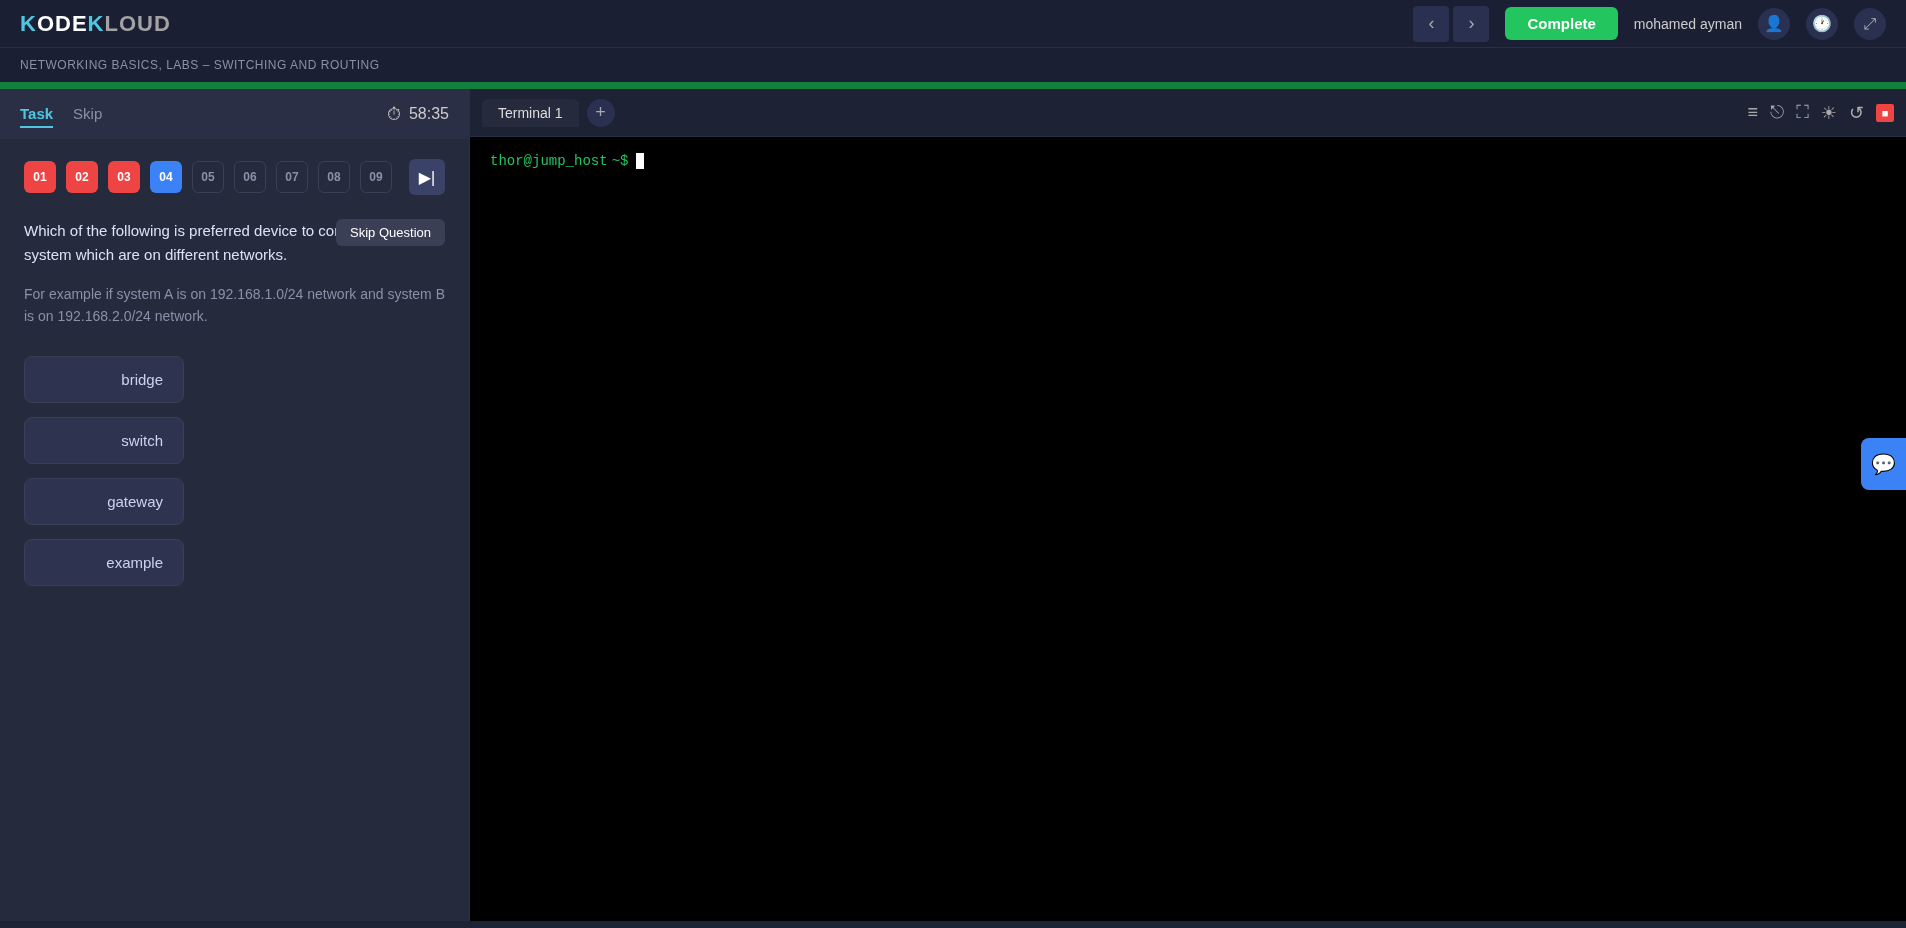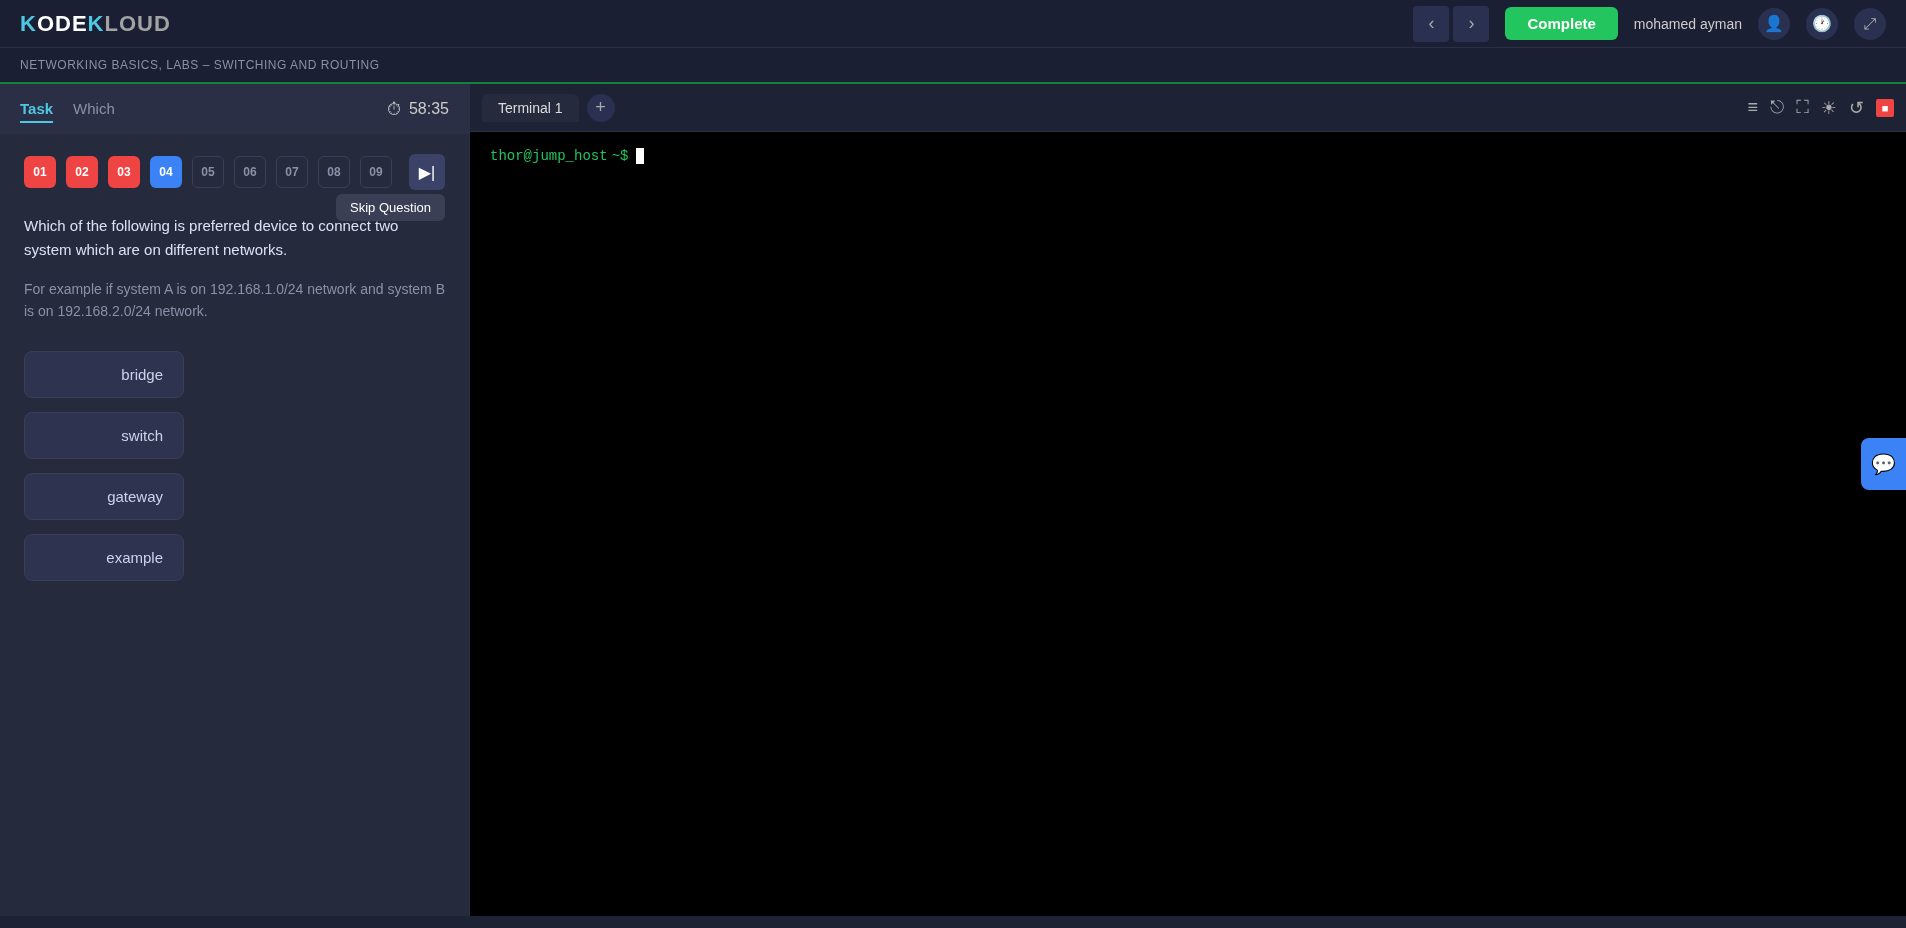--- a/index.html
+++ b/index.html
@@ -79,21 +79,21 @@
     }
 
     
     .breadcrumb {
       background: #1a1f33;
       padding: 10px 20px;
       font-size: 12px;
       color: #8a90a8;
       letter-spacing: 0.5px;
       text-transform: uppercase;
-      border-bottom: 2px solid #15803d;
+      border-bottom: 7px solid #15803d;
     }
 
     
     .main-layout {
       display: flex;
       height: calc(928px - 96px);
     }
 
     
     .left-panel {
@@ -179,21 +179,21 @@
       border-radius: 6px;
       color: #fff;
       cursor: pointer;
       display: flex;
       align-items: center;
       justify-content: center;
       font-size: 16px;
     }
     .skip-tooltip {
       position: absolute;
-      top: 40px;
+      top: 60px;
       right: 0;
       background: #3a3f55;
       color: #fff;
       padding: 6px 14px;
       border-radius: 6px;
       font-size: 13px;
       white-space: nowrap;
       z-index: 10;
     }
 
@@ -355,21 +355,21 @@
 </div>
 
 <div class="breadcrumb">NETWORKING BASICS, LABS – SWITCHING AND ROUTING</div>
 
 <div class="main-layout">
 
   <div class="left-panel">
 
     <div class="task-tabs">
       <div class="task-tab active">Task</div>
-      <div class="task-tab inactive">Which</div>
+      <div class="task-tab inactive">Skip</div>
       <div class="timer">
         <span class="timer-icon">⏱</span>
         <span>58:35</span>
       </div>
     </div>
 
     <div class="question-area">
 
       <div class="step-indicators">
         <div class="step-badge completed">01</div>

